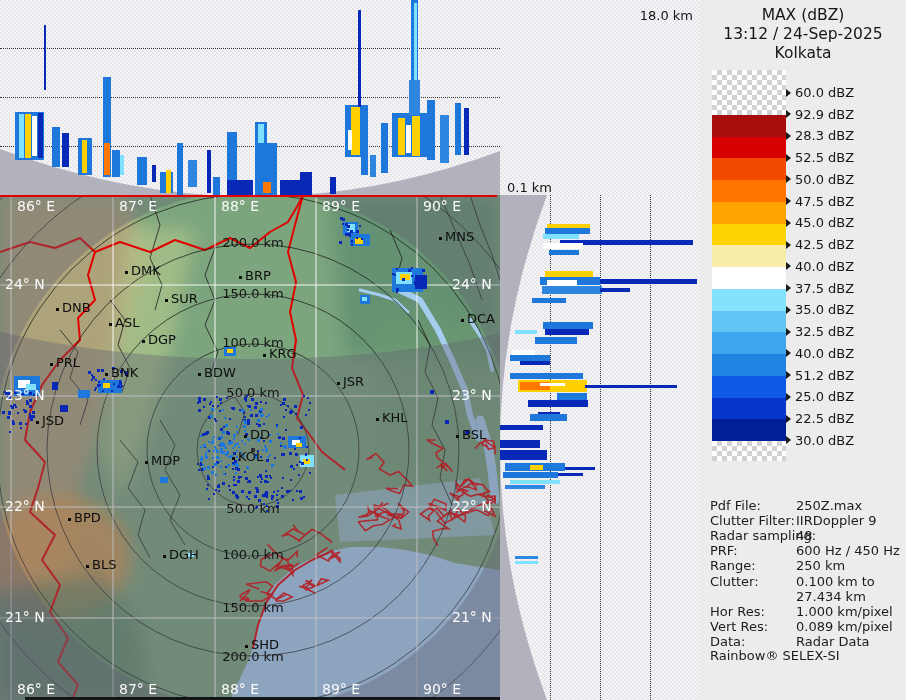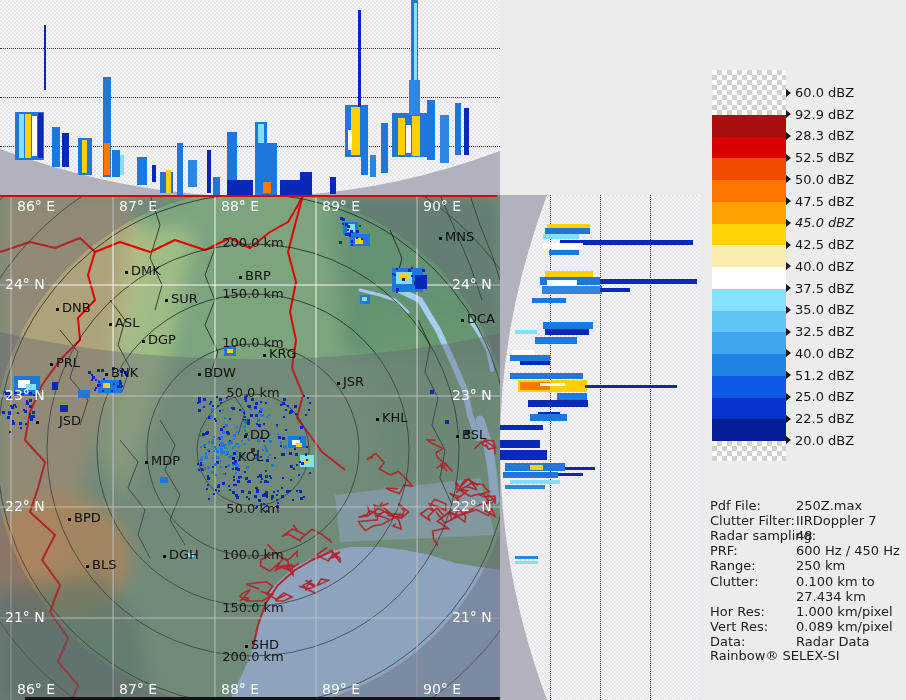--- a/index.html
+++ b/index.html
@@ -109,20 +109,24 @@
         <div class="bar" style="left: 411px; top: 0px; width: 7px; height: 115px; background: rgb(30, 120, 220);"></div>
         <div class="bar" style="left: 414px; top: 3px; width: 3px; height: 80px; background: rgb(127, 225, 255);"></div>
         <div class="bar" style="left: 409px; top: 80px; width: 11px; height: 35px; background: rgb(46, 134, 224);"></div>
         <div class="bar" style="left: 427px; top: 100px; width: 8px; height: 60px; background: rgb(30, 120, 220);"></div>
         <div class="bar" style="left: 440px; top: 115px; width: 9px; height: 48px; background: rgb(46, 134, 224);"></div>
         <div class="bar" style="left: 455px; top: 103px; width: 6px; height: 52px; background: rgb(30, 120, 220);"></div>
         <div class="bar" style="left: 464px; top: 108px; width: 5px; height: 47px; background: rgb(8, 40, 184);"></div>
       </div>
   </div>
 
+  <div id="corner-panel" class="panel dither">
+    <div id="lbl-18" class="corner-label">18.0 km</div>
+    <div id="lbl-01" class="corner-label">0.1 km</div>
+  </div>
 
   <div id="map-panel" class="panel">
     <svg id="map-svg" width="500" height="505">
         <defs>
           <filter id="soft" x="-40%" y="-40%" width="180%" height="180%">
             <feGaussianBlur stdDeviation="9"></feGaussianBlur>
           </filter>
         </defs>
         <rect x="0" y="0" width="500" height="505" fill="#7CA57E"></rect>
         <path d="M0,0 L125,0 L148,60 L128,140 L103,220 L78,300 L58,375 L20,400 L0,395 Z" fill="#B9A379" fill-opacity="0.8" filter="url(#soft)"></path>
@@ -686,21 +690,21 @@
         <div class="city-label" style="left: 204px; top: 170px;">BDW</div>
         <div class="city-dot" style="left: 263px; top: 159px;"></div>
         <div class="city-label" style="left: 269px; top: 151px;">KRG</div>
         <div class="city-dot" style="left: 337px; top: 187px;"></div>
         <div class="city-label" style="left: 343px; top: 179px;">JSR</div>
         <div class="city-dot" style="left: 376px; top: 223px;"></div>
         <div class="city-label" style="left: 382px; top: 215px;">KHL</div>
         <div class="city-dot" style="left: 456px; top: 240px;"></div>
         <div class="city-label" style="left: 462px; top: 232px;">BSL</div>
         <div class="city-dot" style="left: 36px; top: 226px;"></div>
-        <div class="city-label" style="left: 59px; top: 218px; text-align: right;">JSD</div>
+        <div class="city-label" style="left: 42px; top: 218px; text-align: right;">JSD</div>
         <div class="city-dot" style="left: 145px; top: 266px;"></div>
         <div class="city-label" style="left: 151px; top: 258px;">MDP</div>
         <div class="city-dot" style="left: 68px; top: 323px;"></div>
         <div class="city-label" style="left: 74px; top: 315px;">BPD</div>
         <div class="city-dot" style="left: 86px; top: 370px;"></div>
         <div class="city-label" style="left: 92px; top: 362px;">BLS</div>
         <div class="city-dot" style="left: 163px; top: 360px;"></div>
         <div class="city-label" style="left: 169px; top: 352px;">DGH</div>
         <div class="city-dot" style="left: 245px; top: 450px;"></div>
         <div class="city-label" style="left: 251px; top: 442px;">SHD</div>
@@ -761,20 +765,23 @@
         <div class="bar" style="left: 3px; top: 277px; width: 55px; height: 6px; background: rgb(30, 120, 220);"></div>
         <div class="bar" style="left: 58px; top: 278px; width: 25px; height: 3px; background: rgb(8, 40, 184);"></div>
         <div class="bar" style="left: 10px; top: 285px; width: 50px; height: 4px; background: rgb(127, 225, 255);"></div>
         <div class="bar" style="left: 5px; top: 290px; width: 40px; height: 4px; background: rgb(46, 134, 224);"></div>
         <div class="bar" style="left: 15px; top: 361px; width: 23px; height: 3px; background: rgb(46, 134, 224);"></div>
         <div class="bar" style="left: 15px; top: 366px; width: 23px; height: 3px; background: rgb(127, 225, 255);"></div>
       </div>
   </div>
 
   <div id="legend-panel" class="panel">
+    <div class="legend-title" style="top:6px">MAX (dBZ)</div>
+    <div class="legend-title" style="top:25px">13:12 / 24-Sep-2025</div>
+    <div class="legend-title" style="top:44px">Kolkata</div>
     <div id="legend-swatches">
         <div class="checker" style="position: absolute; left: 12px; top: 70px; width: 74px; height: 45px;"></div>
         <div class="" style="position: absolute; left: 12px; top: 115px; width: 74px; height: 21.74px; background: rgb(168, 14, 14);"></div>
         <div class="" style="position: absolute; left: 12px; top: 136.74px; width: 74px; height: 21.74px; background: rgb(216, 0, 0);"></div>
         <div class="" style="position: absolute; left: 12px; top: 158.48px; width: 74px; height: 21.74px; background: rgb(242, 74, 0);"></div>
         <div class="" style="position: absolute; left: 12px; top: 180.22px; width: 74px; height: 21.74px; background: rgb(255, 117, 0);"></div>
         <div class="" style="position: absolute; left: 12px; top: 201.96px; width: 74px; height: 21.74px; background: rgb(255, 163, 0);"></div>
         <div class="" style="position: absolute; left: 12px; top: 223.7px; width: 74px; height: 21.74px; background: rgb(255, 212, 0);"></div>
         <div class="" style="position: absolute; left: 12px; top: 245.44px; width: 74px; height: 21.74px; background: rgb(248, 237, 170);"></div>
         <div class="" style="position: absolute; left: 12px; top: 267.18px; width: 74px; height: 21.74px; background: rgb(255, 255, 255);"></div>
@@ -807,21 +814,21 @@
         <div class="legend-entry" style="top: 171.96px;">
           <div class="tri"></div>
           <div style="position: static;">50.0 dBZ</div>
         </div>
         <div class="legend-entry" style="top: 193.7px;">
           <div class="tri"></div>
           <div style="position: static;">47.5 dBZ</div>
         </div>
         <div class="legend-entry" style="top: 215.44px;">
           <div class="tri"></div>
-          <div style="position: static; font-style: italic;">45.0 dBZ</div>
+          <div style="position: static;">45.0 dBZ</div>
         </div>
         <div class="legend-entry" style="top: 237.18px;">
           <div class="tri"></div>
           <div style="position: static;">42.5 dBZ</div>
         </div>
         <div class="legend-entry" style="top: 258.92px;">
           <div class="tri"></div>
           <div style="position: static;">40.0 dBZ</div>
         </div>
         <div class="legend-entry" style="top: 280.66px;">
@@ -847,31 +854,31 @@
         <div class="legend-entry" style="top: 389.36px;">
           <div class="tri"></div>
           <div style="position: static;">25.0 dBZ</div>
         </div>
         <div class="legend-entry" style="top: 411.1px;">
           <div class="tri"></div>
           <div style="position: static;">22.5 dBZ</div>
         </div>
         <div class="legend-entry" style="top: 432.84px;">
           <div class="tri"></div>
-          <div style="position: static;">20.0 dBZ</div>
+          <div style="position: static;">30.0 dBZ</div>
         </div>
       </div>
     <div id="info-rows">
         <div class="info-row" style="top: 498px;">
           <div class="info-label">Pdf File:</div>
           <div class="info-value">250Z.max</div>
         </div>
         <div class="info-row" style="top: 513.1px;">
           <div class="info-label">Clutter Filter:</div>
-          <div class="info-value">IIRDoppler 7</div>
+          <div class="info-value">IIRDoppler 9</div>
         </div>
         <div class="info-row" style="top: 528.2px;">
           <div class="info-label">Radar sampling:</div>
           <div class="info-value">48</div>
         </div>
         <div class="info-row" style="top: 543.3px;">
           <div class="info-label">PRF:</div>
           <div class="info-value">600 Hz / 450 Hz</div>
         </div>
         <div class="info-row" style="top: 558.4px;">

